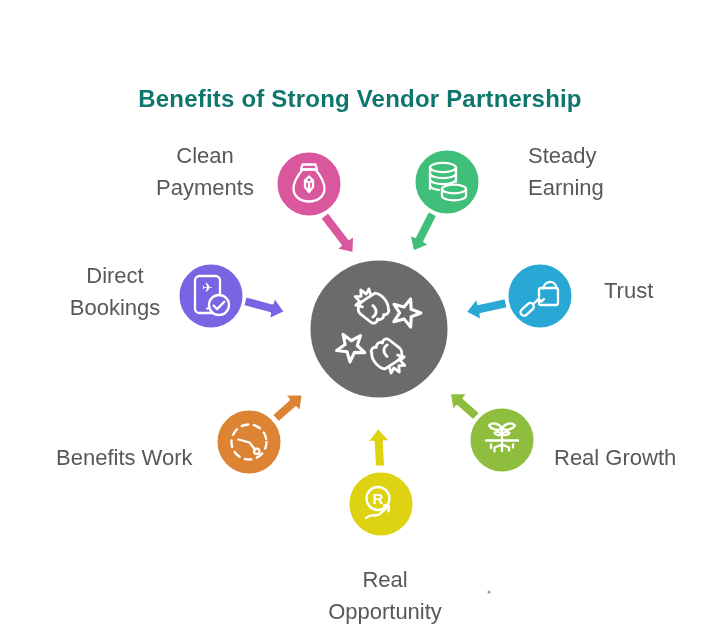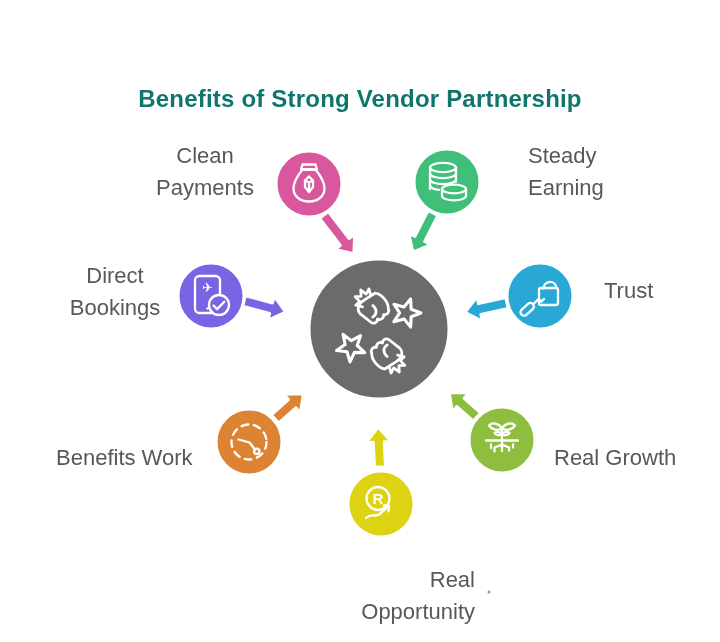--- a/index.html
+++ b/index.html
@@ -131,15 +131,15 @@
 
   <div class="node-label ta-c" style="left:120px;top:140px;width:170px;">Clean
 Payments</div>
   <div class="node-label ta-l" style="left:499px;top:140px;width:170px;margin-left:29px;">Steady
 Earning</div>
   <div class="node-label ta-c" style="left:30px;top:260px;width:170px;">Direct
 Bookings</div>
   <div class="node-label ta-l" style="left:588px;top:275px;width:110px;margin-left:16px;">Trust</div>
   <div class="node-label ta-l" style="left:56px;top:442px;width:160px;">Benefits Work</div>
   <div class="node-label ta-l" style="left:554px;top:442px;width:160px;">Real Growth</div>
-  <div class="node-label ta-c" style="left:295px;top:564px;width:180px;text-align:right;">Real
+  <div class="node-label ta-c" style="left:295px;top:564px;width:180px;">Real
 Opportunity</div>
 </div>
 
 </body></html>

